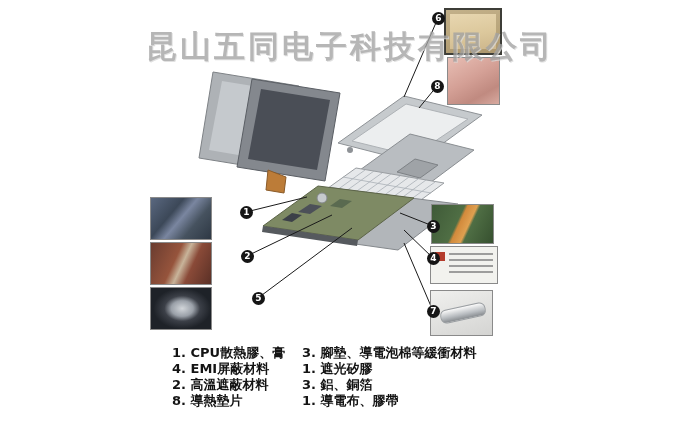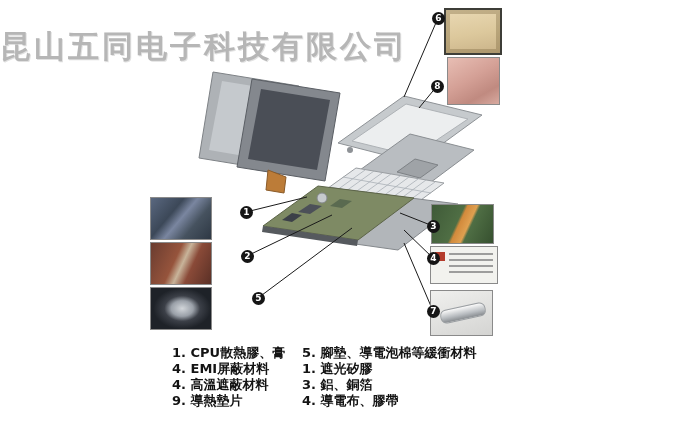--- a/index.html
+++ b/index.html
@@ -2,21 +2,21 @@
 <html><head>
 <meta charset="utf-8">
 <style>
   html,body { margin:0; padding:0; background:#ffffff; }
   .page {
     position:relative; width:700px; height:438px; background:#ffffff;
     overflow:hidden; font-family:"DejaVu Sans","Liberation Sans",sans-serif;
   }
   .diagram { position:absolute; left:0; top:0; z-index:2; }
   .watermark {
-    position:absolute; left:0; right:0; top:26px; 
+    position:absolute; left:0; right:0; top:26px; text-align:center;
     font-size:31px; font-weight:bold; letter-spacing:3px;
     color:#a2a2a2; opacity:.78; z-index:10; pointer-events:none;
     text-shadow:1px 1px 0 #d9d9d9;
   }
   .thumb { position:absolute; box-sizing:border-box; border:1px solid #8a8a8a; z-index:3; }
   .thumb1 { left:150px; top:197px; width:62px; height:43px;
     background:linear-gradient(130deg,#5a6880 0%,#3c4858 35%,#7a86a0 50%,#46525f 70%,#2e3844 100%); }
   .thumb2 { left:150px; top:242px; width:62px; height:43px;
     background:linear-gradient(115deg,#6a3c30 0%,#96543c 40%,#c8b49a 52%,#8a4a38 66%,#5a3026 100%); }
   .thumb5 { left:150px; top:287px; width:62px; height:43px;
@@ -146,24 +146,24 @@
   <div class="badge b4">4</div>
   <div class="badge b5">5</div>
   <div class="badge b6">6</div>
   <div class="badge b7">7</div>
   <div class="badge b8">8</div>
 
   <div class="legend">
     <div class="col col1">
       <div class="item">1. CPU散熱膠、膏</div>
       <div class="item">4. EMI屏蔽材料</div>
-      <div class="item">4. 高溫遮蔽材料</div>
-      <div class="item">9. 導熱墊片</div>
+      <div class="item">2. 高溫遮蔽材料</div>
+      <div class="item">8. 導熱墊片</div>
     </div>
     <div class="col">
-      <div class="item">5. 腳墊、導電泡棉等緩衝材料</div>
+      <div class="item">3. 腳墊、導電泡棉等緩衝材料</div>
       <div class="item">1. 遮光矽膠</div>
       <div class="item">3. 鋁、銅箔</div>
-      <div class="item">4. 導電布、膠帶</div>
+      <div class="item">1. 導電布、膠帶</div>
     </div>
   </div>
 
 </div>
 
 </body></html>

